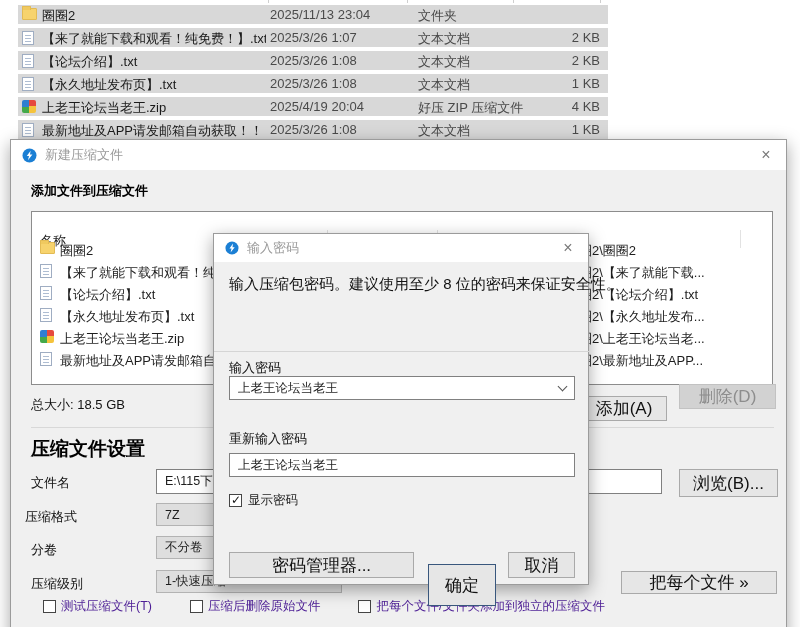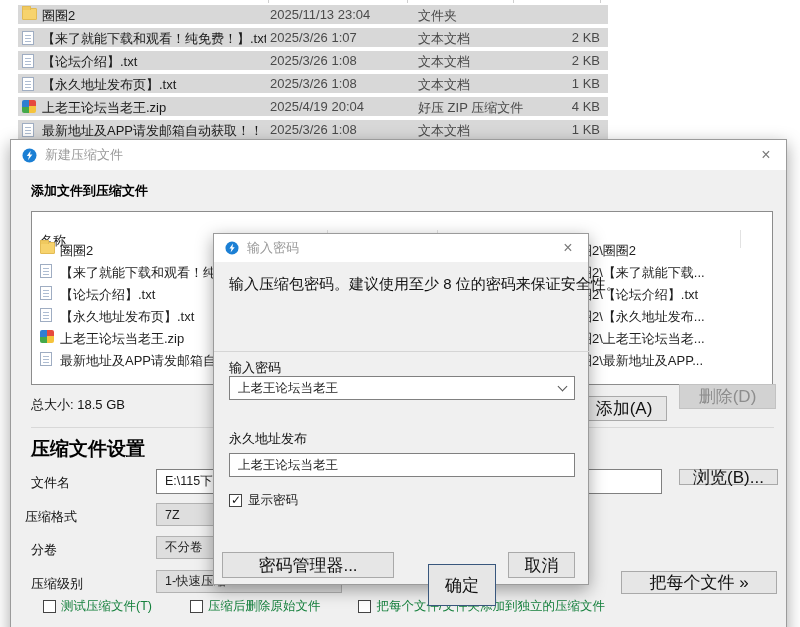--- a/index.html
+++ b/index.html
@@ -61,31 +61,31 @@
   .lb-row{position:relative;height:22px;}
   .lb-ico{position:absolute;left:8px;top:3px;}
   .lb-name{position:absolute;left:28px;top:3px;width:280px;white-space:nowrap;overflow:hidden;}
   .lb-path{position:absolute;left:547px;top:3px;width:172px;white-space:nowrap;overflow:hidden;}
   .md-total{position:absolute;left:20px;top:256px;color:#111;}
   .md-add{left:570px;top:256px;width:86px;height:25px;}
   .md-del{left:668px;top:244px;width:97px;height:25px;}
   .md-sep1{left:20px;top:287px;width:743px;}
   .md-settings{position:absolute;left:20px;top:296px;font-weight:bold;font-size:19px;color:#000;}
   .cb-row{position:absolute;left:20px;top:458px;display:flex;gap:26px;align-items:center;}
-  .cb-item{display:flex;align-items:center;gap:5px;font-size:12.5px;color:#15803d;padding-left:12px;}
+  .cb-item{display:flex;align-items:center;gap:5px;font-size:12.5px;color:#4c1d95;padding-left:12px;}
 
   
   .pw-dialog{left:213px;top:233px;width:376px;height:352px;}
   .pw-dialog .titlebar{height:28px;}
   .pw-msg{position:absolute;left:15px;top:41px;font-size:15px;color:#111;white-space:nowrap;}
   .pw-sep{left:0;top:117px;width:376px;background:#d5d5d5;}
   .pw-combo{left:15px;top:142px;width:346px;height:24px;justify-content:space-between;}
   .pw-input{left:15px;top:219px;width:346px;height:24px;}
   .pw-chk{position:absolute;left:15px;top:258px;display:flex;align-items:center;gap:6px;font-size:12.5px;}
-  .pw-mgr{left:8px;top:318px;width:172px;height:26px;}
+  .pw-mgr{left:15px;top:318px;width:185px;height:26px;}
   .pw-ok{left:214px;top:330px;width:68px;height:42px;}
   .pw-cancel{left:294px;top:318px;width:67px;height:26px;}
 </style>
 </head>
 <body>
 
 <div class="screen">
 
   <div class="explorer">
     <div class="tick" style="left:268px"></div>
@@ -208,21 +208,21 @@
 
     <div class="md-total">总大小: 18.5 GB</div>
     <div class="btn md-add">添加(A)</div>
     <div class="btn disabled md-del">删除(D)</div>
     <div class="sep md-sep1"></div>
 
     <div class="md-settings">压缩文件设置</div>
 
     <span class="lbl" style="left:20px;top:334px">文件名</span>
     <div class="field" style="left:145px;top:329px;width:506px;height:25px">E:\115下载</div>
-    <div class="btn" style="left:668px;top:329px;width:99px;height:16px">浏览(B)...</div>
+    <div class="btn" style="left:668px;top:329px;width:99px;height:28px">浏览(B)...</div>
 
     <span class="lbl" style="left:14px;top:368px">压缩格式</span>
     <div class="ddown" style="left:145px;top:363px;width:186px;height:23px">7Z</div>
 
     <span class="lbl" style="left:20px;top:401px">分卷</span>
     <div class="ddown" style="left:145px;top:396px;width:186px;height:23px">不分卷</div>
 
     <span class="lbl" style="left:20px;top:435px">压缩级别</span>
     <div class="ddown" style="left:145px;top:430px;width:186px;height:23px">1-快速压缩</div>
     <div class="btn" style="left:610px;top:431px;width:156px;height:23px">把每个文件 »</div>
@@ -259,21 +259,21 @@
     </div>
     <div class="pw-msg">输入压缩包密码。建议使用至少 8 位的密码来保证安全性。</div>
     <div class="sep pw-sep"></div>
 
     <span class="lbl" style="left:15px;top:125px">输入密码</span>
     <div class="field pw-combo">
       <span>上老王论坛当老王</span>
       <span class="chev" style="margin-top:-3px"></span>
     </div>
 
-    <span class="lbl" style="left:15px;top:196px">永久地址发布</span>
+    <span class="lbl" style="left:15px;top:196px">重新输入密码</span>
     <div class="field pw-input">上老王论坛当老王</div>
 
     <div class="pw-chk">
       <span class="chk checked" id="pw-show-chk"></span>
       <span>显示密码</span>
     </div>
 
     <div class="btn pw-mgr">密码管理器...</div>
     <div class="btn default pw-ok">确定</div>
     <div class="btn pw-cancel">取消</div>

